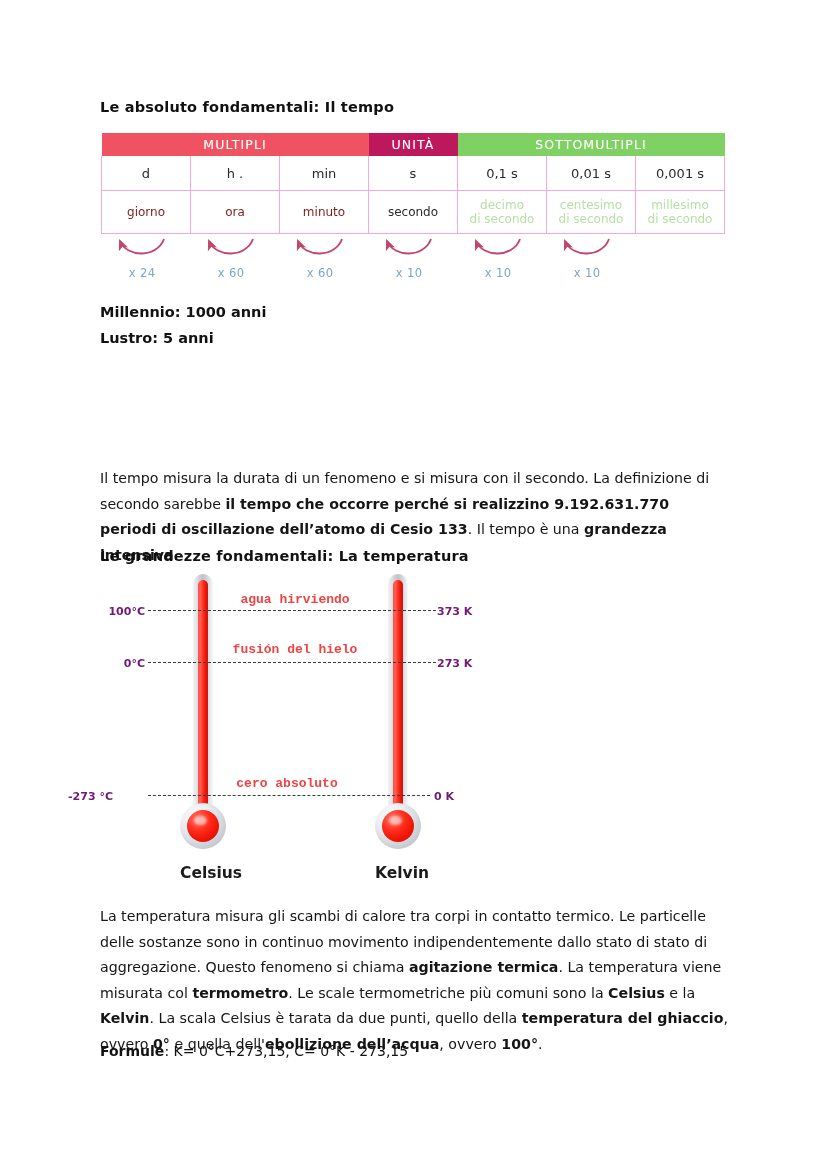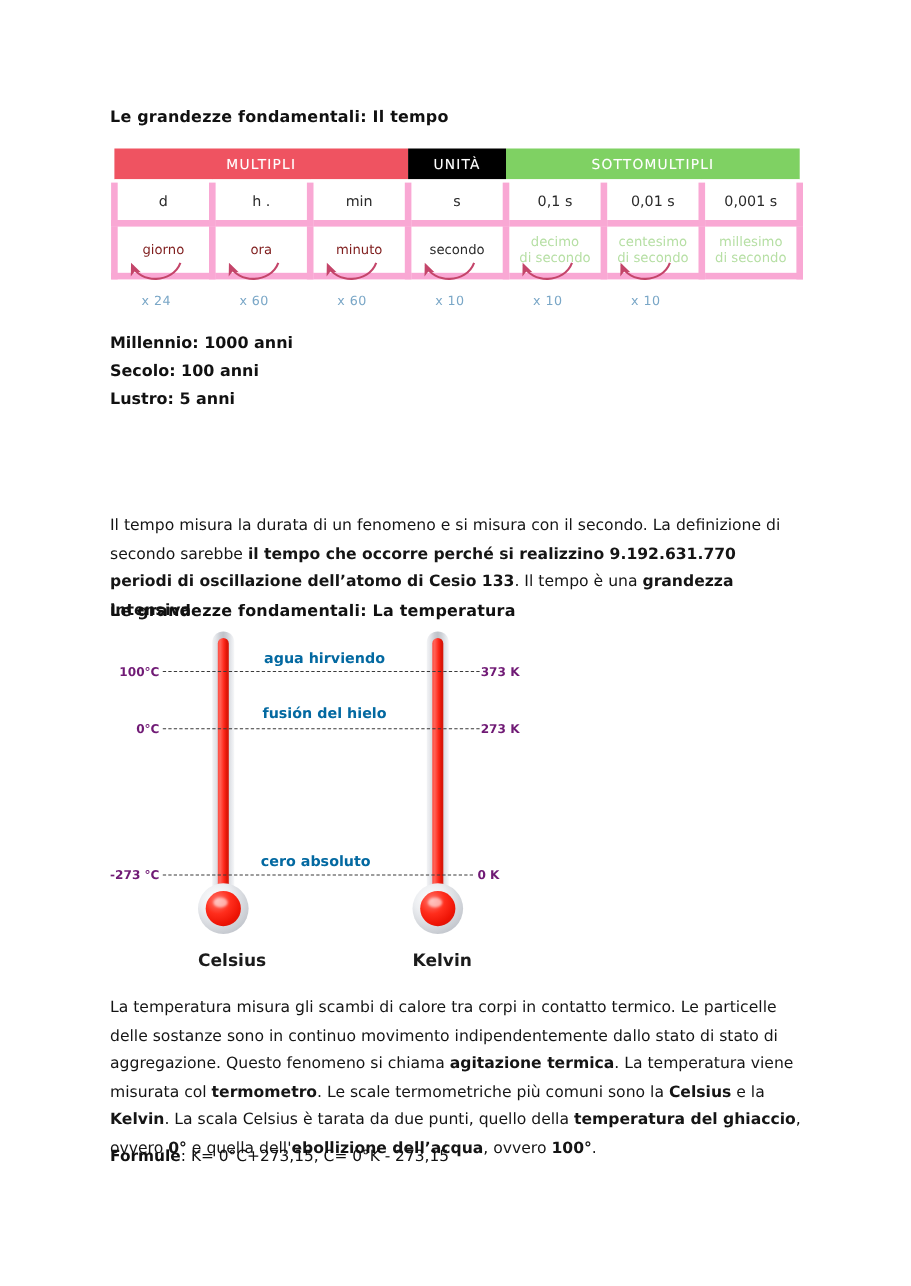--- a/index.html
+++ b/index.html
@@ -44,36 +44,36 @@
     top: 132px;
     width: 623px;
   }
   table.units-table {
     border-collapse: collapse;
     width: 623px;
     table-layout: fixed;
   }
   table.units-table td,
   table.units-table th {
-    border: 6px solid #f9a8d4;
+    border: 1px solid #f9a8d4;
     padding: 0;
     text-align: center;
     vertical-align: middle;
   }
   .hdr {
     height: 22px;
     font-size: 12.5px;
     font-weight: normal;
     letter-spacing: 1.1px;
     color: #ffffff;
     text-shadow: 0 0 1px rgba(255,255,255,.35);
     border-color: transparent !important;
   }
   .hdr.multipli   { background: #ef5361; }
-  .hdr.unita      { background: #000000; }
+  .hdr.unita      { background: #be185d; }
   .hdr.sottom     { background: #7fd163; margin-top: 36px; }
 
   .sym-row td {
     height: 34px;
     font-size: 13px;
     color: #2a2a2a;
     background: #ffffff;
   }
   .name-row td {
     height: 42px;
@@ -201,31 +201,32 @@
     font-weight: bold;
     color: #701a75;
     white-space: nowrap;
   }
   .tick-label.left  { text-align: right; transform: translateY(-50%); }
   .tick-label.right { text-align: right;  transform: translateY(-50%); }
   .phase-label {
     position: absolute;
     font-size: 13px;
     font-weight: bold;
-    color: #0369a1;
+    color: #ef4444;
     white-space: nowrap;
     transform: translateX(-50%);
+    font-family: Liberation Mono, monospace;
   }
 </style>
 </head>
 <body>
 
 <div class="page">
 
-  <div class="section-heading" id="heading-tempo">Le grandezze fondamentali: Il tempo</div>
+  <div class="section-heading" id="heading-tempo">Le absoluto fondamentali: Il tempo</div>
 
   <div class="units-table-wrap">
     <table class="units-table">
       <colgroup>
         <col style="width:89px">
           <col style="width:89px">
           <col style="width:89px">
         <col style="width:89px">
           <col style="width:89px">
           <col style="width:89px">
@@ -297,21 +298,20 @@
     <span class="mult-label" style="left:41px">x 24</span>
     <span class="mult-label" style="left:130px">x 60</span>
     <span class="mult-label" style="left:219px">x 60</span>
     <span class="mult-label" style="left:308px">x 10</span>
     <span class="mult-label" style="left:397px">x 10</span>
     <span class="mult-label" style="left:486px">x 10</span>
   </div>
 
   <div class="def-list">
     <div class="def-item">Millennio: 1000 anni</div>
-    <div class="def-item">Secolo: 100 anni</div>
     <div class="def-item">Lustro: 5 anni</div>
   </div>
 
   <p class="body-par" id="par-tempo"><span>Il tempo misura la durata di un fenomeno e si misura con il secondo. La definizione di secondo sarebbe </span><b>il tempo che occorre perché si realizzino 9.192.631.770 periodi di oscillazione dell’atomo di Cesio 133</b><span>. Il tempo è una </span><b>grandezza intensiva</b><span>.</span></p>
 
   <div class="section-heading" id="heading-temperatura">Le grandezze fondamentali: La temperatura</div>
 
   <div>
 
     <div class="thermo" style="left:180px; top:574px; height:300px;">
@@ -335,21 +335,21 @@
     <div class="dashed-line" style="left:148px; top:610px; width:288px;"></div>
     <div class="dashed-line" style="left:148px; top:662px; width:288px;"></div>
     <div class="dashed-line" style="left:148px; top:795px; width:282px;"></div>
 
     <span class="phase-label" style="left:295px; top:592px;">agua hirviendo</span>
     <span class="phase-label" style="left:295px; top:642px;">fusión del hielo</span>
     <span class="phase-label" style="left:287px; top:776px;">cero absoluto</span>
 
     <span class="tick-label left" style="left:46px; top:611px; width:99px;">100°C</span>
     <span class="tick-label left" style="left:46px; top:663px; width:99px;">0°C</span>
-    <span class="tick-label left" style="left:36px; top:796px; width:109px;">-273 °C</span>
+    <span class="tick-label left" style="left:36px; top:796px; width:109px;text-align:center;">-273 °C</span>
 
     <span class="tick-label right" style="left:437px; top:611px;">373 K</span>
     <span class="tick-label right" style="left:437px; top:663px;">273 K</span>
     <span class="tick-label right" style="left:434px; top:796px;">0 K</span>
   </div>
 
   <p class="body-par" id="par-temperatura"><span>La temperatura misura gli scambi di calore tra corpi in contatto termico. Le particelle delle sostanze sono in continuo movimento indipendentemente dallo stato di stato di aggregazione. Questo fenomeno si chiama </span><b>agitazione termica</b><span>. La temperatura viene misurata col </span><b>termometro</b><span>. Le scale termometriche più comuni sono la </span><b>Celsius</b><span> e la </span><b>Kelvin</b><span>. La scala Celsius è tarata da due punti, quello della </span><b>temperatura del ghiaccio</b><span>, ovvero </span><b>0°</b><span> e quella dell'</span><b>ebollizione dell’acqua</b><span>, ovvero </span><b>100°</b><span>.</span></p>
 
   <div id="formule"><b>Formule</b><span>: K= 0°C+273,15, C= 0°K - 273,15</span></div>
 

